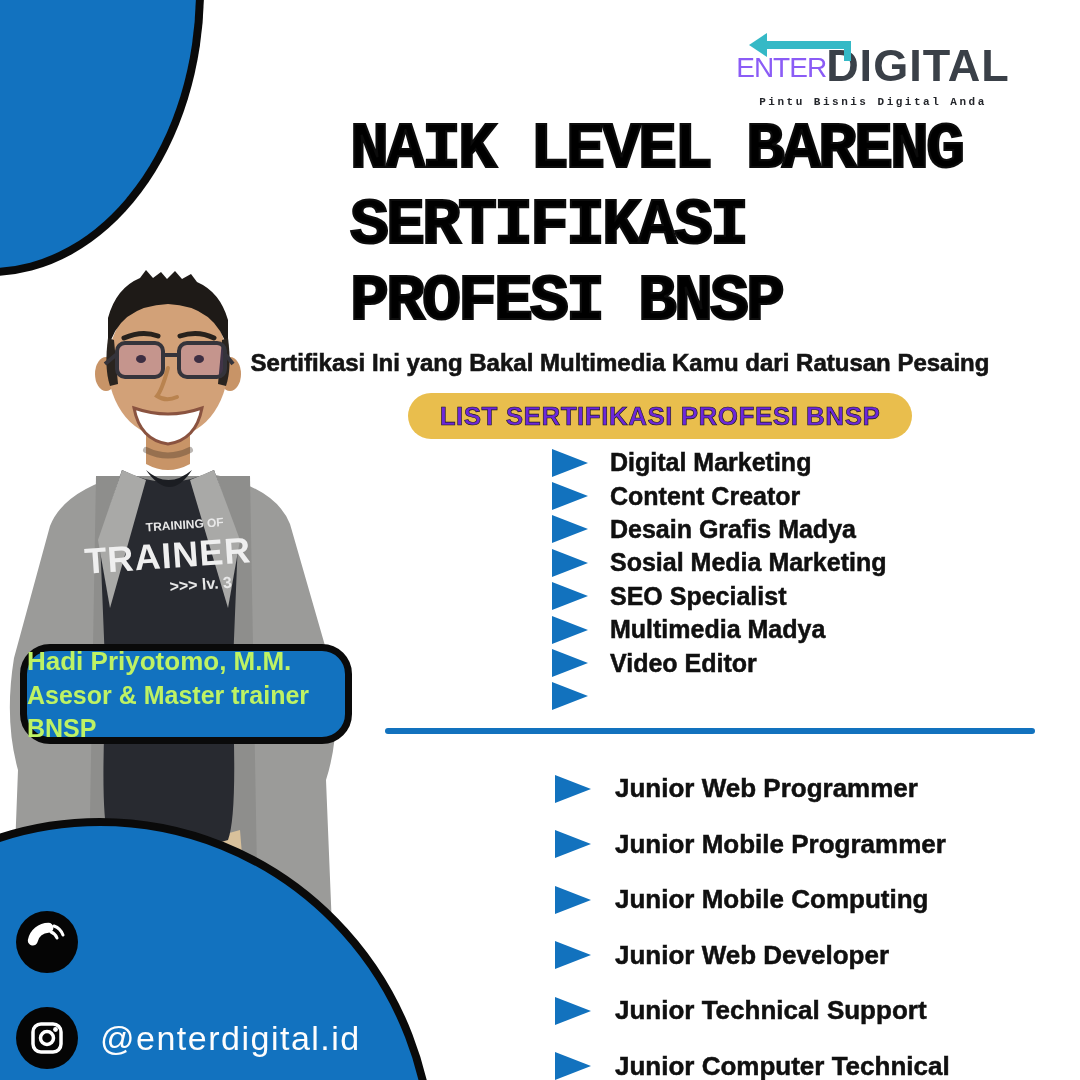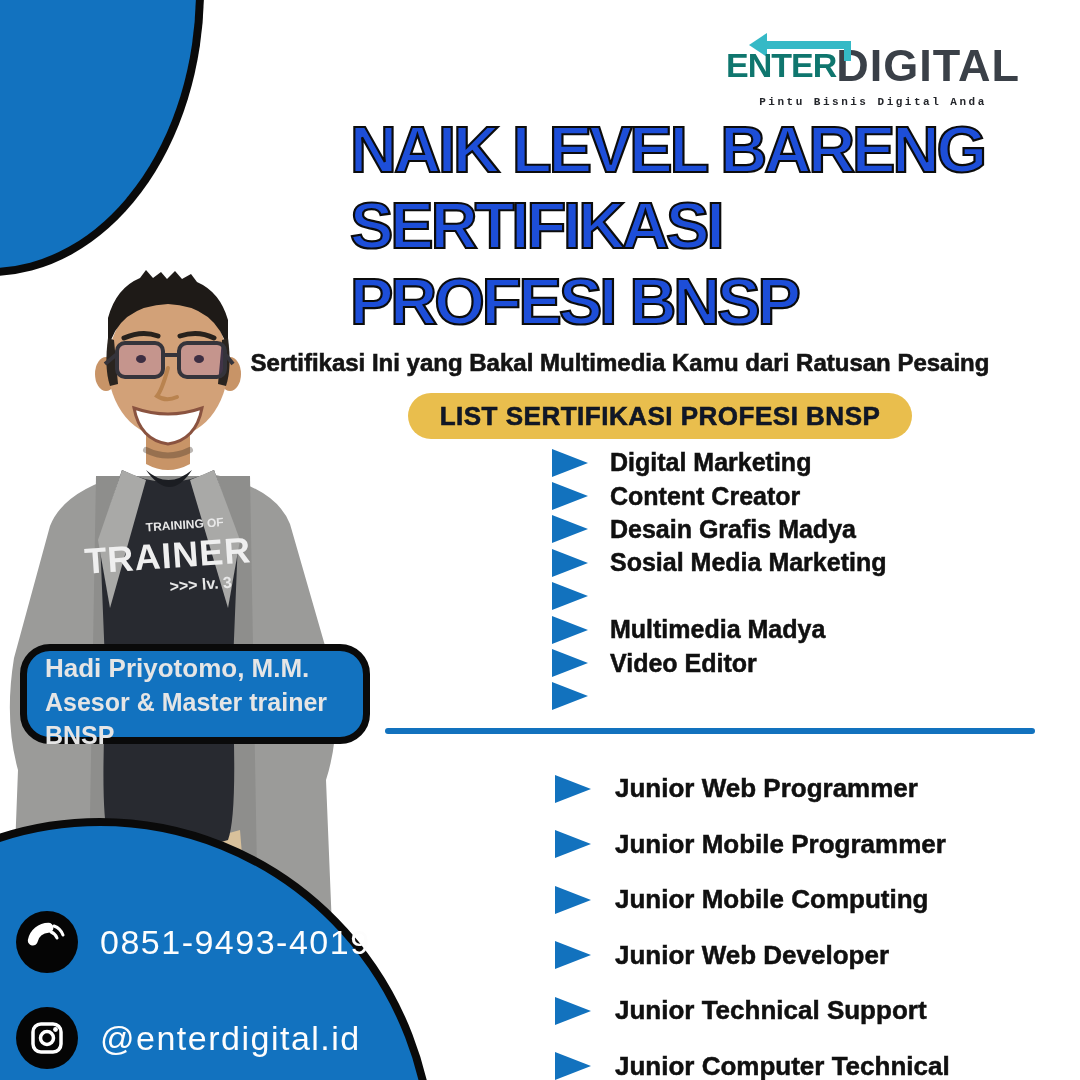--- a/index.html
+++ b/index.html
@@ -7,56 +7,56 @@
        font-family:"Liberation Sans",sans-serif;position:relative;}
   .abs{position:absolute;}
 
   
   .decor-tl{left:-10px;top:-10px;width:198px;height:270px;background:#1272BF;
             border:8px solid #0a0a0a;border-radius:0 0 100% 0 / 0 0 100% 0;z-index:1;}
 
   
   .logo{left:733px;top:40px;width:280px;z-index:3;text-align:center;}
   .logo-row{position:relative;display:flex;align-items:baseline;justify-content:center;}
-  .logo-enter{color:#0f766e;font-weight:bold;font-size:34px;letter-spacing:-1px;position:relative;top:-4px;}
+  .logo-enter{color:#8b5cf6;font-weight:normal;font-size:28px;letter-spacing:-1px;position:relative;top:-4px;}
   .logo-digital{color:#3A4048;font-weight:bold;font-size:45px;letter-spacing:1px;}
   .logo-arrow{position:absolute;left:16px;top:-9px;}
   .logo-tagline{margin-top:4px;font-family:"Liberation Mono",monospace;font-weight:bold;
                 font-size:11px;letter-spacing:2.5px;color:#24262b;}
 
   
-  .headline{left:350px;top:112px;width:700px;z-index:3;color:#1d4ed8;
-            font-family:Liberation Sans, sans-serif;font-weight:bold;font-size:65px;
+  .headline{left:350px;top:112px;width:700px;z-index:3;color:#000000;
+            font-family:Liberation Mono, monospace;font-weight:bold;font-size:65px;
             line-height:76px;letter-spacing:-3px;-webkit-text-stroke:2.2px #0c0c0c;}
   .subtitle{left:245px;top:349px;width:750px;z-index:3;text-align:center;color:#141414;
             font-weight:bold;font-size:24px;-webkit-text-stroke:.6px #141414;}
 
   
   .pill{left:408px;top:393px;width:504px;height:46px;background:#E9BE4D;border-radius:24px;
-        z-index:3;display:flex;align-items:center;justify-content:center;color:#0f172a;
+        z-index:3;display:flex;align-items:center;justify-content:center;color:#6d28d9;
         font-weight:bold;font-size:26px;letter-spacing:.5px;-webkit-text-stroke:.6px #151515;}
 
   
   .list{z-index:3;display:flex;flex-direction:column;}
   .list1{left:552px;top:446px;}
   .list2{left:555px;top:751px;}
   .li{display:flex;align-items:center;}
   .list1 .li{height:33.4px;}
   .list2 .li{height:35.5px;margin-top:20px;}
   .tri{width:0;height:0;border-left:36px solid #1272BE;border-top:14px solid transparent;
        border-bottom:14px solid transparent;flex:0 0 auto;}
   .li-label{margin-left:22px;color:#101010;font-weight:bold;font-size:25px;
             -webkit-text-stroke:.5px #101010;white-space:nowrap;}
   .list2 .li-label{margin-left:24px;font-size:26px;}
   .divider{left:385px;top:728px;width:650px;height:6px;background:#1272BE;border-radius:3px;z-index:3;}
 
   
   .badge{left:20px;top:644px;width:318px;height:86px;background:#1272BF;border:7px solid #0a0a0a;
-         border-radius:30px;z-index:5;display:flex;flex-direction:column;justify-content:flex-start;
-         padding-left:18px;color:#e5e5e5;font-weight:bold;}
+         border-radius:30px;z-index:5;display:flex;flex-direction:column;justify-content:center;
+         color:#bef264;font-weight:bold;}
   .badge .name{font-size:26px;line-height:35px;}
   .badge .role{font-size:25px;line-height:33px;}
 
   
   .person{left:0;top:268px;z-index:2;}
 
   
   .contact-shape{left:0;top:815px;z-index:6;}
   .contact-row{z-index:7;display:flex;align-items:center;}
   .row-phone{left:16px;top:911px;}
@@ -105,20 +105,21 @@
   <div class="li">
       <span class="tri"></span>
       <span class="li-label">Desain Grafis Madya</span>
     </div>
   <div class="li">
       <span class="tri"></span>
       <span class="li-label">Sosial Media Marketing</span>
     </div>
   <div class="li">
       <span class="tri"></span>
+      <span class="li-label">SEO Specialist</span>
     </div>
   <div class="li">
       <span class="tri"></span>
       <span class="li-label">Multimedia Madya</span>
     </div>
   <div class="li">
       <span class="tri"></span>
       <span class="li-label">Video Editor</span>
     </div>
   <div class="li">
@@ -226,21 +227,20 @@
 </svg>
 
 <div class="abs contact-row row-phone">
   <span class="icon-circle">
     <svg width="40" height="40" viewBox="-20 -20 40 40">
       <path d="M-11,9 A 16,16 0 0 1 -9,-11" stroke="#ffffff" stroke-width="10" fill="none" stroke-linecap="round" transform="rotate(45)"></path>
       <path d="M4,-10 a 10,10 0 0 1 6,6" stroke="#ffffff" stroke-width="3" fill="none" stroke-linecap="round"></path>
       <path d="M7,-16 a 15,15 0 0 1 9,9" stroke="#ffffff" stroke-width="3" fill="none" stroke-linecap="round"></path>
     </svg>
   </span>
-  <span class="contact-text">0851-9493-4019</span>
 </div>
 
 <div class="abs contact-row row-insta">
   <span class="icon-circle">
     <svg width="40" height="40" viewBox="-20 -20 40 40">
       <rect x="-14" y="-14" width="28" height="28" rx="8" fill="none" stroke="#ffffff" stroke-width="3.5"></rect>
       <circle cx="0" cy="0" r="6.5" fill="none" stroke="#ffffff" stroke-width="3.5"></circle>
       <circle cx="8.5" cy="-8.5" r="2.4" fill="#ffffff"></circle>
     </svg>
   </span>

